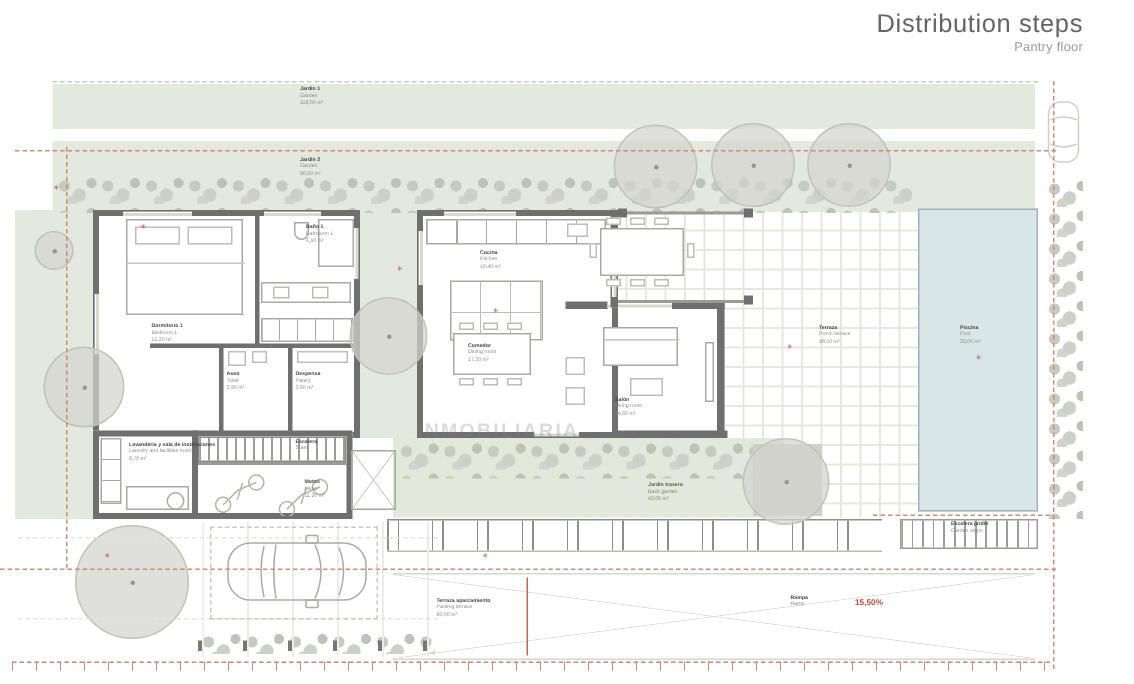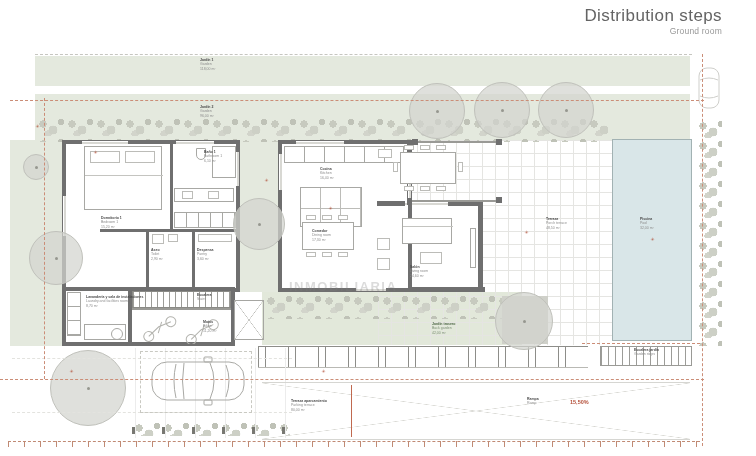--- a/index.html
+++ b/index.html
@@ -63,30 +63,30 @@
   .bay{border:1px dashed #c9c9c2;box-sizing:border-box;}
   
   .lbl{position:absolute;font-size:7px;line-height:1.35;color:#8d8d8d;
        transform:scale(.5);transform-origin:0 0;white-space:nowrap;}
   .lbl .n{display:block;font-weight:bold;color:#474747;}
   .lbl .s,.lbl .a{display:block;}
   .lbl.green-t .n{color:#4e6647;}
   .lbl.green-t .s,.lbl.green-t .a{color:#7d8f76;}
   .lbl.red-t{color:#b5503a;font-weight:bold;font-size:11px;}
   .marker{position:absolute;color:#b04a32;font-size:6px;line-height:1;transform:scale(.8);}
-  .watermark{position:absolute;left:289px;top:279px;font-size:13px;font-weight:600;
+  .watermark{position:absolute;left:278px;top:279px;font-size:13px;font-weight:600;
              letter-spacing:1.5px;color:rgba(125,125,125,.28);}
 </style>
 </head>
 <body>
 
 <div class="canvas">
 
   <div class="title">Distribution steps</div>
-  <div class="subtitle">Ground room</div>
+  <div class="subtitle">Pantry floor</div>
 
   <div class="abs green" style="left:35px;top:56px;width:655px;height:30px;"></div>
   <div class="abs green" style="left:35px;top:94px;width:655px;height:46px;"></div>
   <div class="abs green" style="left:10px;top:140px;width:54px;height:206px;"></div>
   <div class="abs green" style="left:240px;top:140px;width:38px;height:152px;"></div>
   <div class="abs green2" style="left:262px;top:292px;width:260px;height:53px;"></div>
 
   <div class="abs grid" style="left:378px;top:140px;width:234px;height:205px;"></div>
 
   <div class="abs pool" style="left:612px;top:139px;width:80px;height:202px;"></div>

